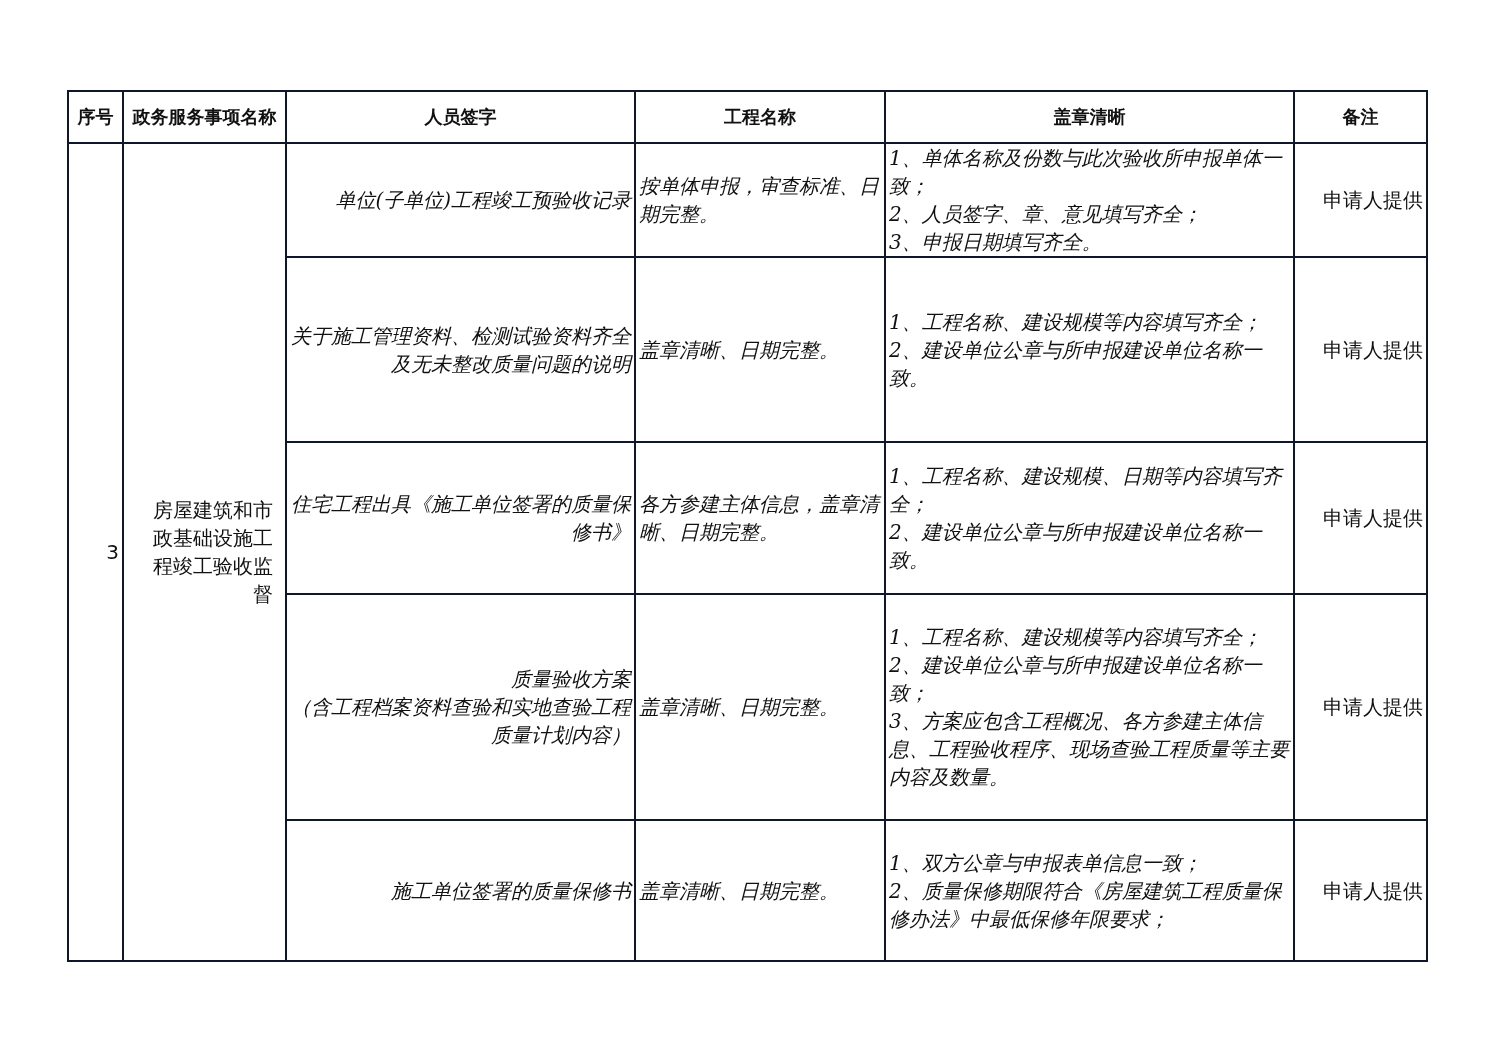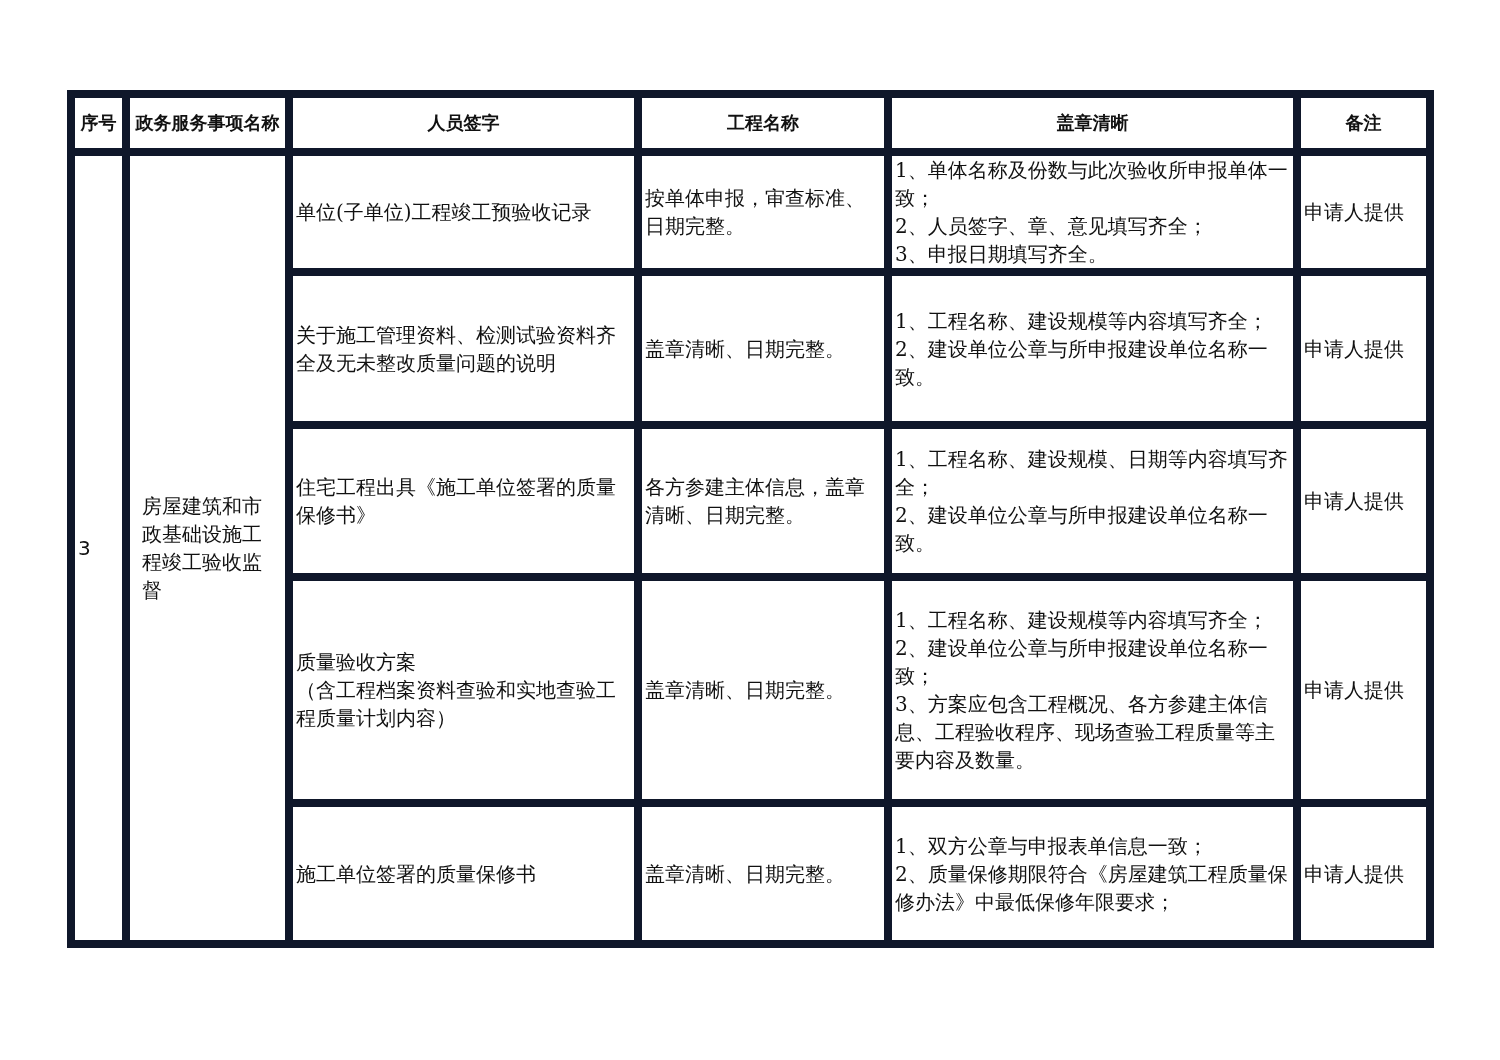--- a/index.html
+++ b/index.html
@@ -1,26 +1,26 @@
 <!DOCTYPE html>
 <html><head>
 <meta charset="utf-8">
 <style>
   html, body { margin: 0; padding: 0; background: #ffffff; }
   body { width: 1500px; height: 1060px; position: relative; overflow: hidden;
          font-family: "DejaVu Serif", "Liberation Serif", serif; color: #111; }
   table.doc { position: absolute; left: 67px; top: 90px; border-collapse: collapse;
               table-layout: fixed; width: 1359px; }
-  table.doc td, table.doc th { border: 8px solid #0f172a; padding: 0 3px; vertical-align: middle;
+  table.doc td, table.doc th { border: 2px solid #0f172a; padding: 0 3px; vertical-align: middle;
               font-size: 20px; line-height: 28px; }
   table.doc th { font-family: "DejaVu Sans", "Liberation Sans", sans-serif; font-weight: bold;
               font-size: 18px; line-height: 22px; text-align: center; height: 50px; }
-  .c { text-align: left; }
+  .c { text-align: right; }
   .l { text-align: left; }
-  .pre { white-space: pre-line; }
+  .pre { white-space: pre-line; font-style: italic; }
   .seq { font-family: "DejaVu Sans", "Liberation Sans", sans-serif; font-size: 20px; }
 </style>
 </head>
 <body>
 
 <table class="doc">
   <colgroup>
     <col style="width:55px">
     <col style="width:163px">
     <col style="width:349px">
@@ -42,21 +42,21 @@
     <tr style="height:114px">
       <td rowspan="5" class="c seq">3</td>
       <td rowspan="5" class="c" style="padding:8px 12px">房屋建筑和市政基础设施工程竣工验收监督</td>
       <td class="c pre">单位(子单位)工程竣工预验收记录</td>
       <td class="l pre">按单体申报，审查标准、日期完整。</td>
       <td class="l pre">1、单体名称及份数与此次验收所申报单体一致；
 2、人员签字、章、意见填写齐全；
 3、申报日期填写齐全。</td>
       <td class="c">申请人提供</td>
     </tr>
-    <tr style="height:153px">
+    <tr style="height:185px">
       <td class="c pre">关于施工管理资料、检测试验资料齐全及无未整改质量问题的说明</td>
       <td class="l pre">盖章清晰、日期完整。</td>
       <td class="l pre">1、工程名称、建设规模等内容填写齐全；
 2、建设单位公章与所申报建设单位名称一致。</td>
       <td class="c">申请人提供</td>
     </tr>
     <tr style="height:152px">
       <td class="c pre">住宅工程出具《施工单位签署的质量保修书》</td>
       <td class="l pre">各方参建主体信息，盖章清晰、日期完整。</td>
       <td class="l pre">1、工程名称、建设规模、日期等内容填写齐全；

